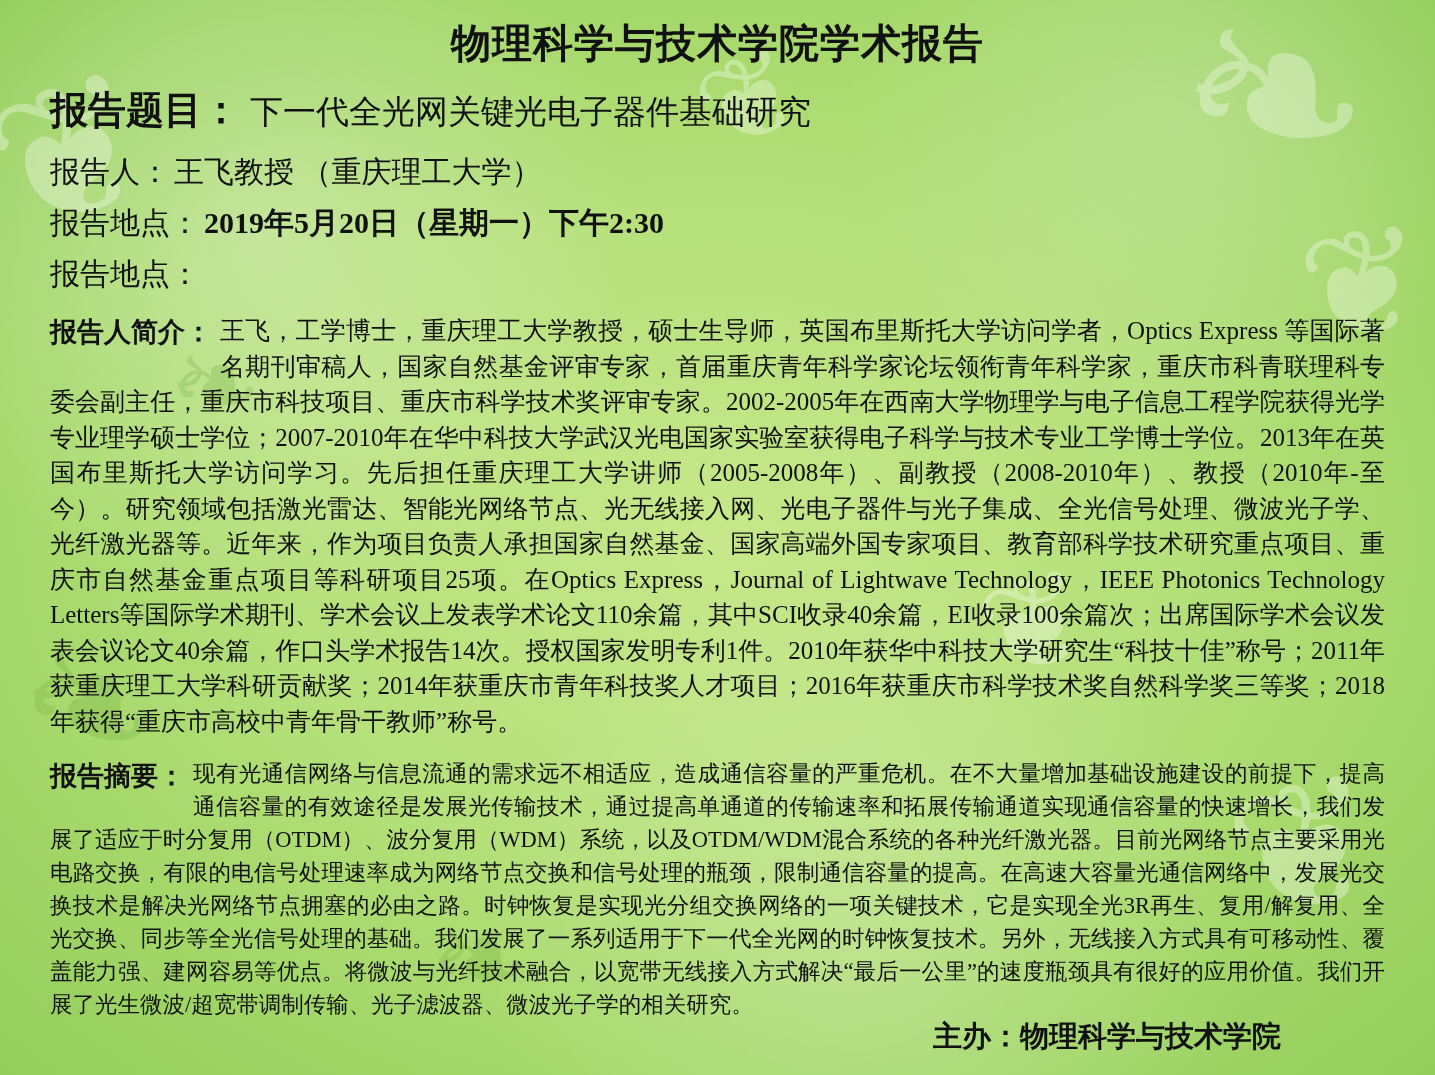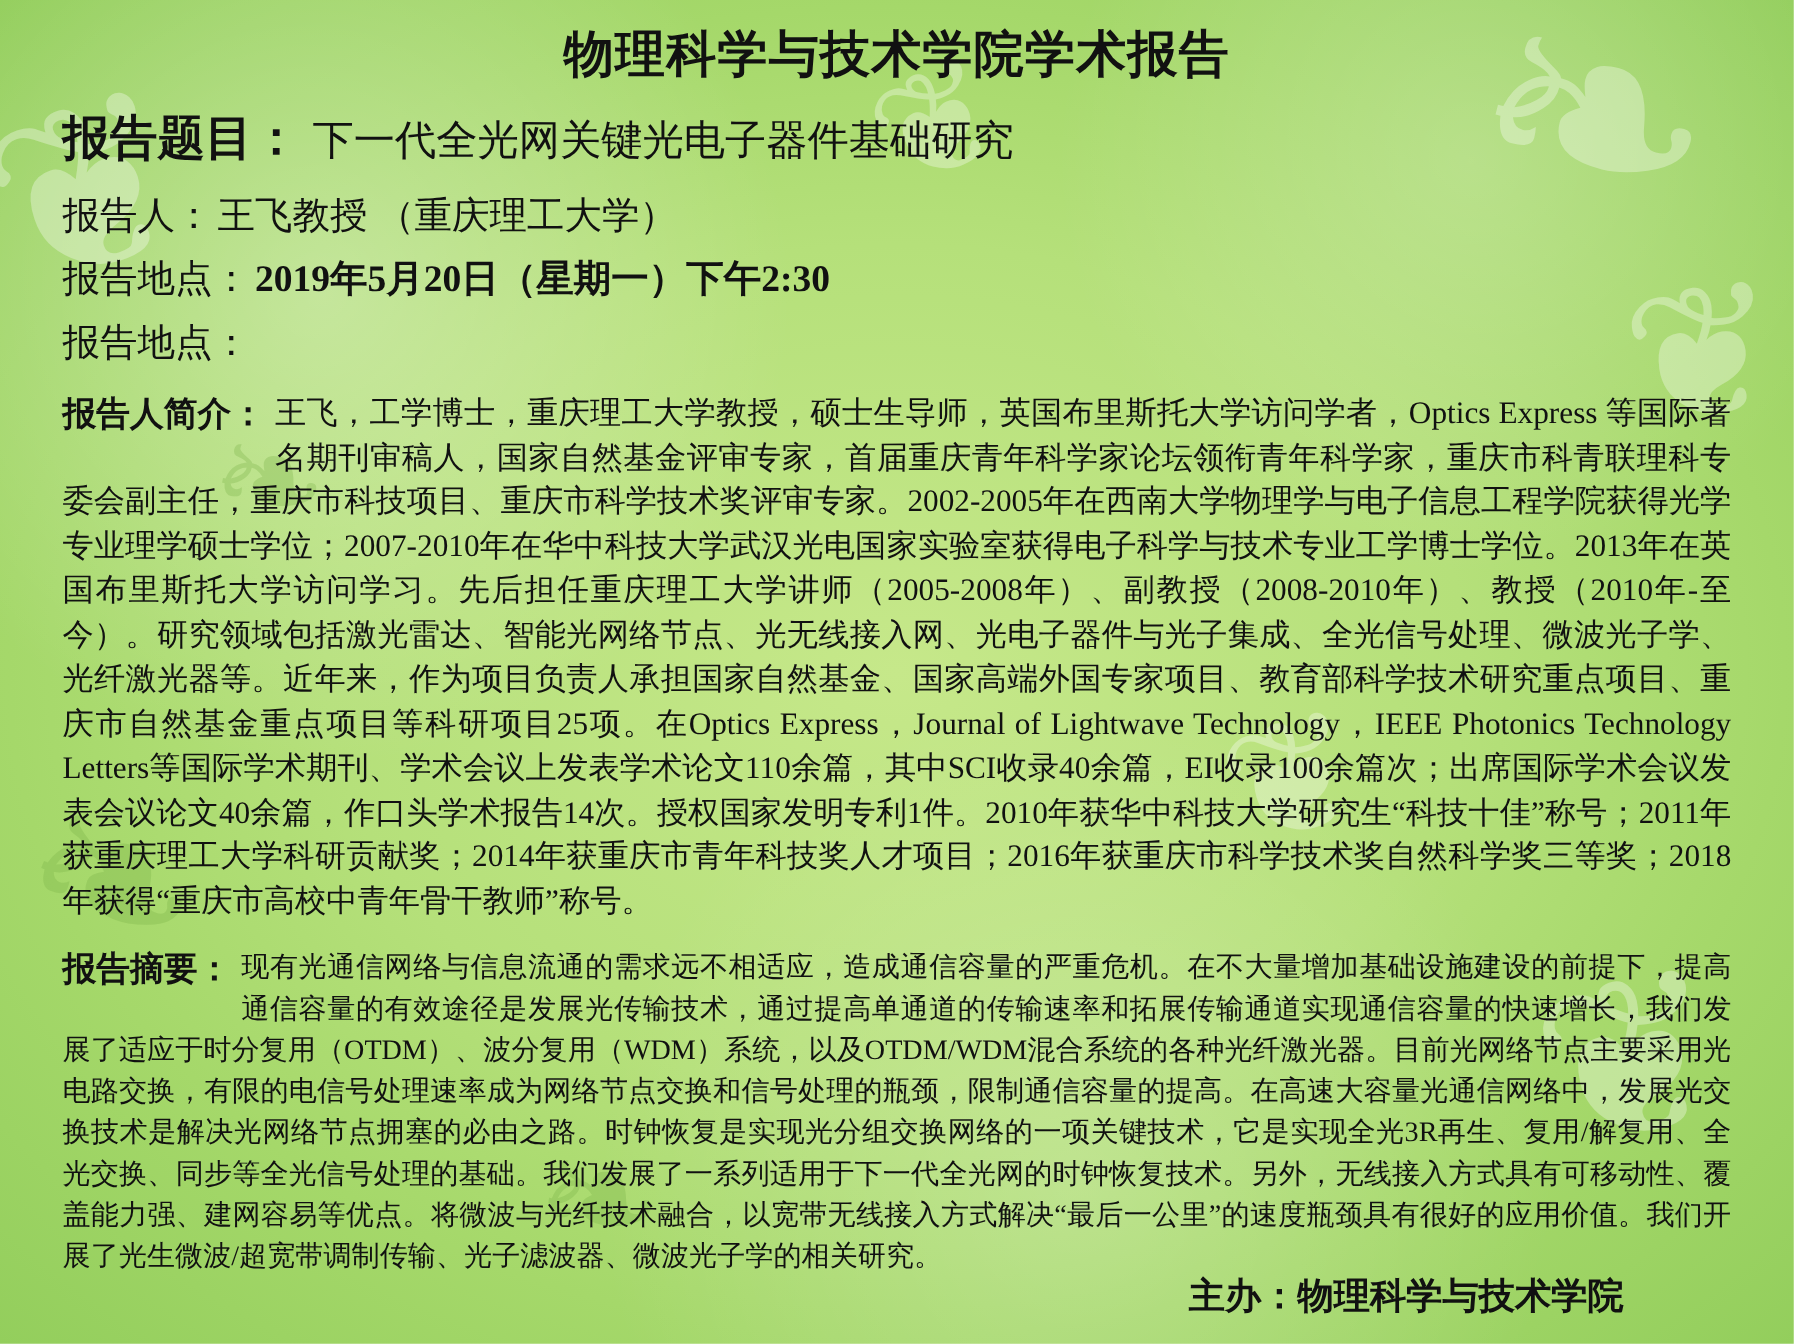--- a/index.html
+++ b/index.html
@@ -123,21 +123,21 @@
     font-family: "Liberation Serif", "DejaVu Serif", serif;
   }
   .section-body.abstract {
     font-size: 22.5px;
     line-height: 1.47;
   }
   .clear { clear: both; }
 
   .footer {
     position: absolute;
-    right: 136px;
+    right: 154px;
     bottom: 18px;
     font-size: 29px;
     font-weight: bold;
     color: #111;
     z-index: 2;
     font-family: "Liberation Serif", serif;
   }
 </style>
 </head>
 <body>

